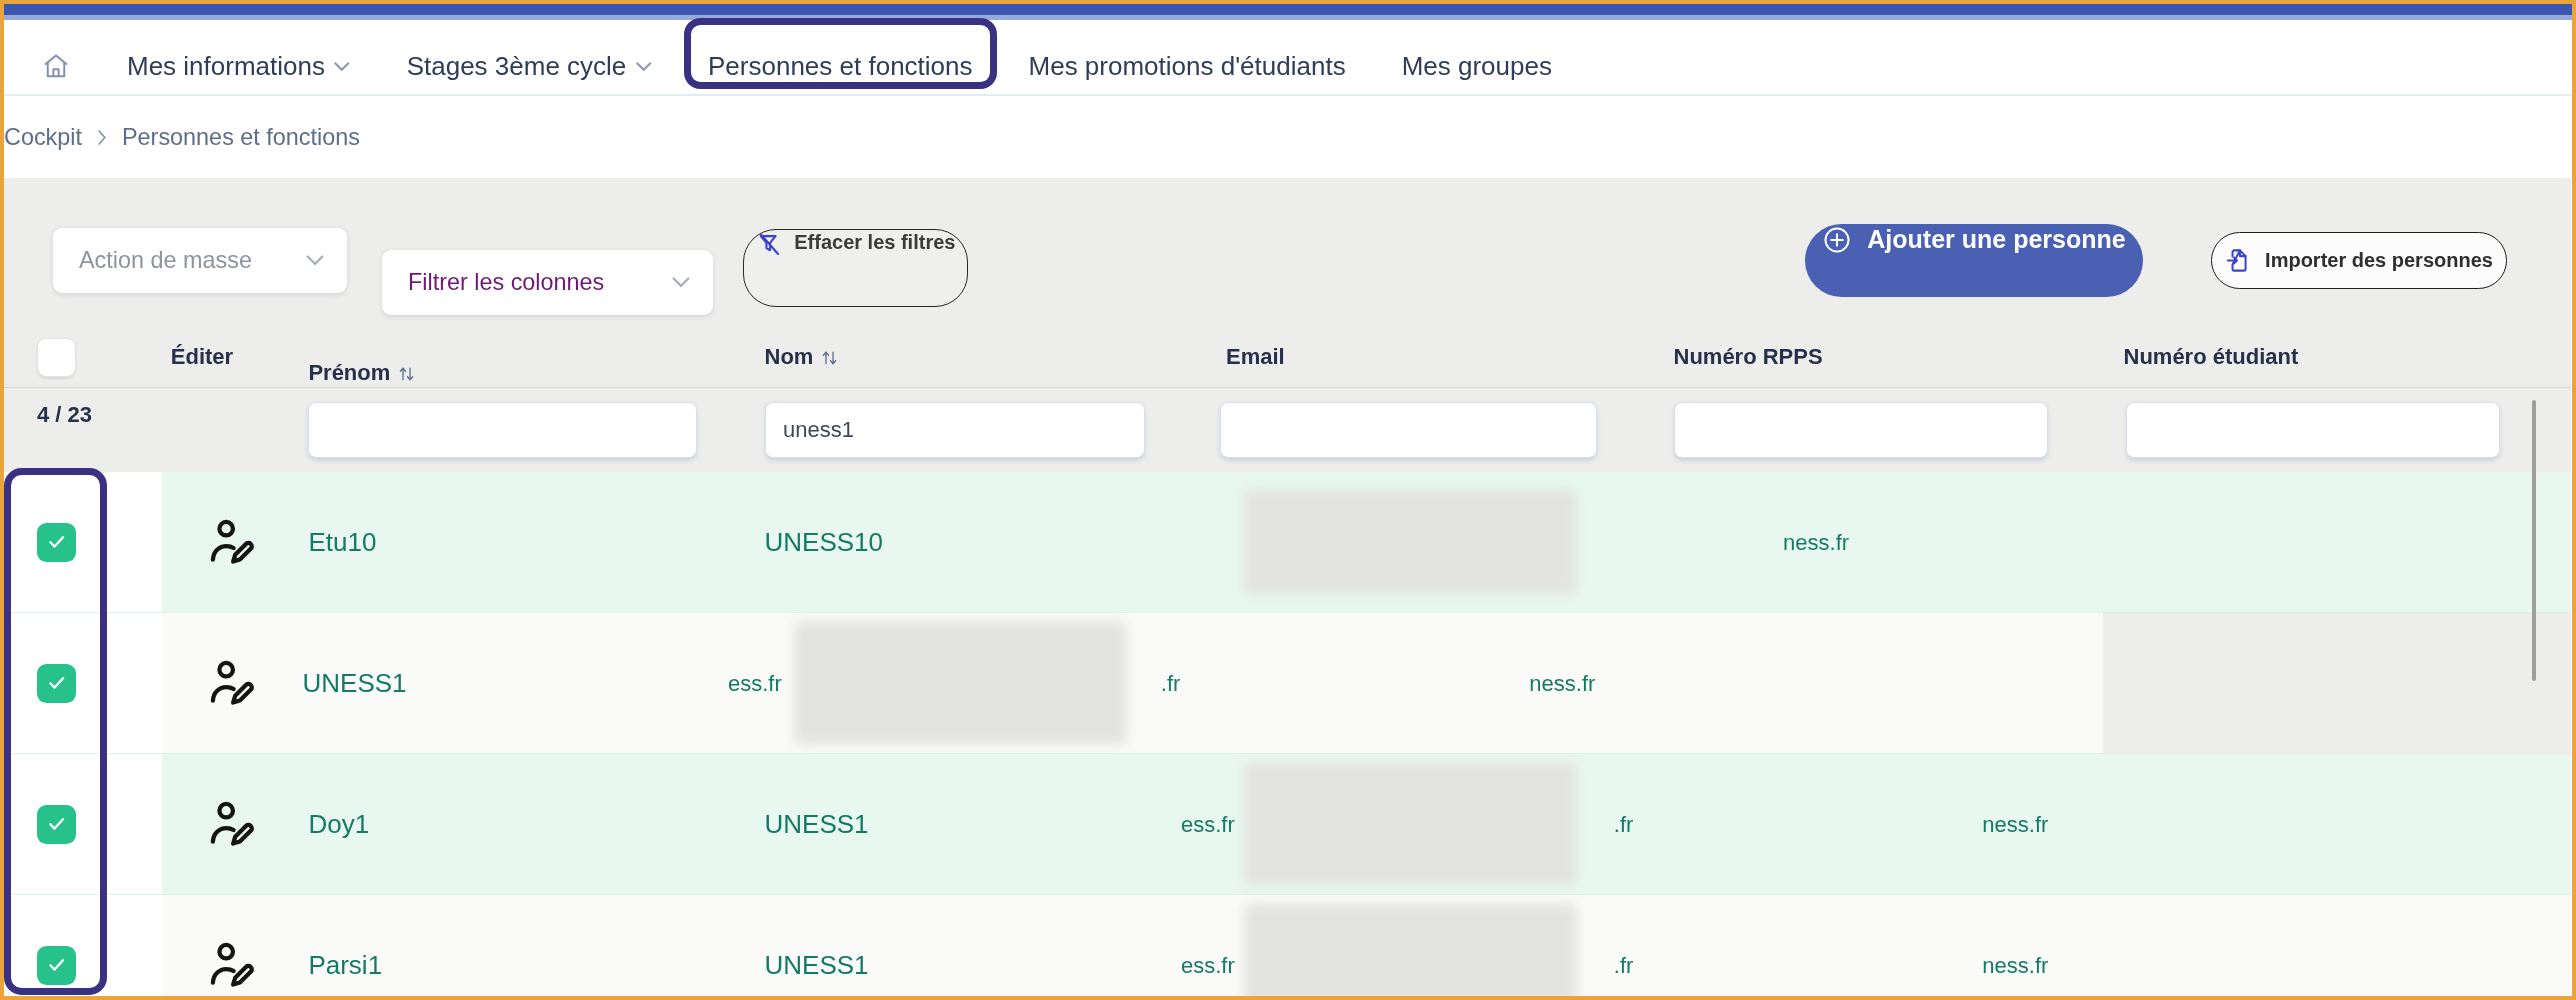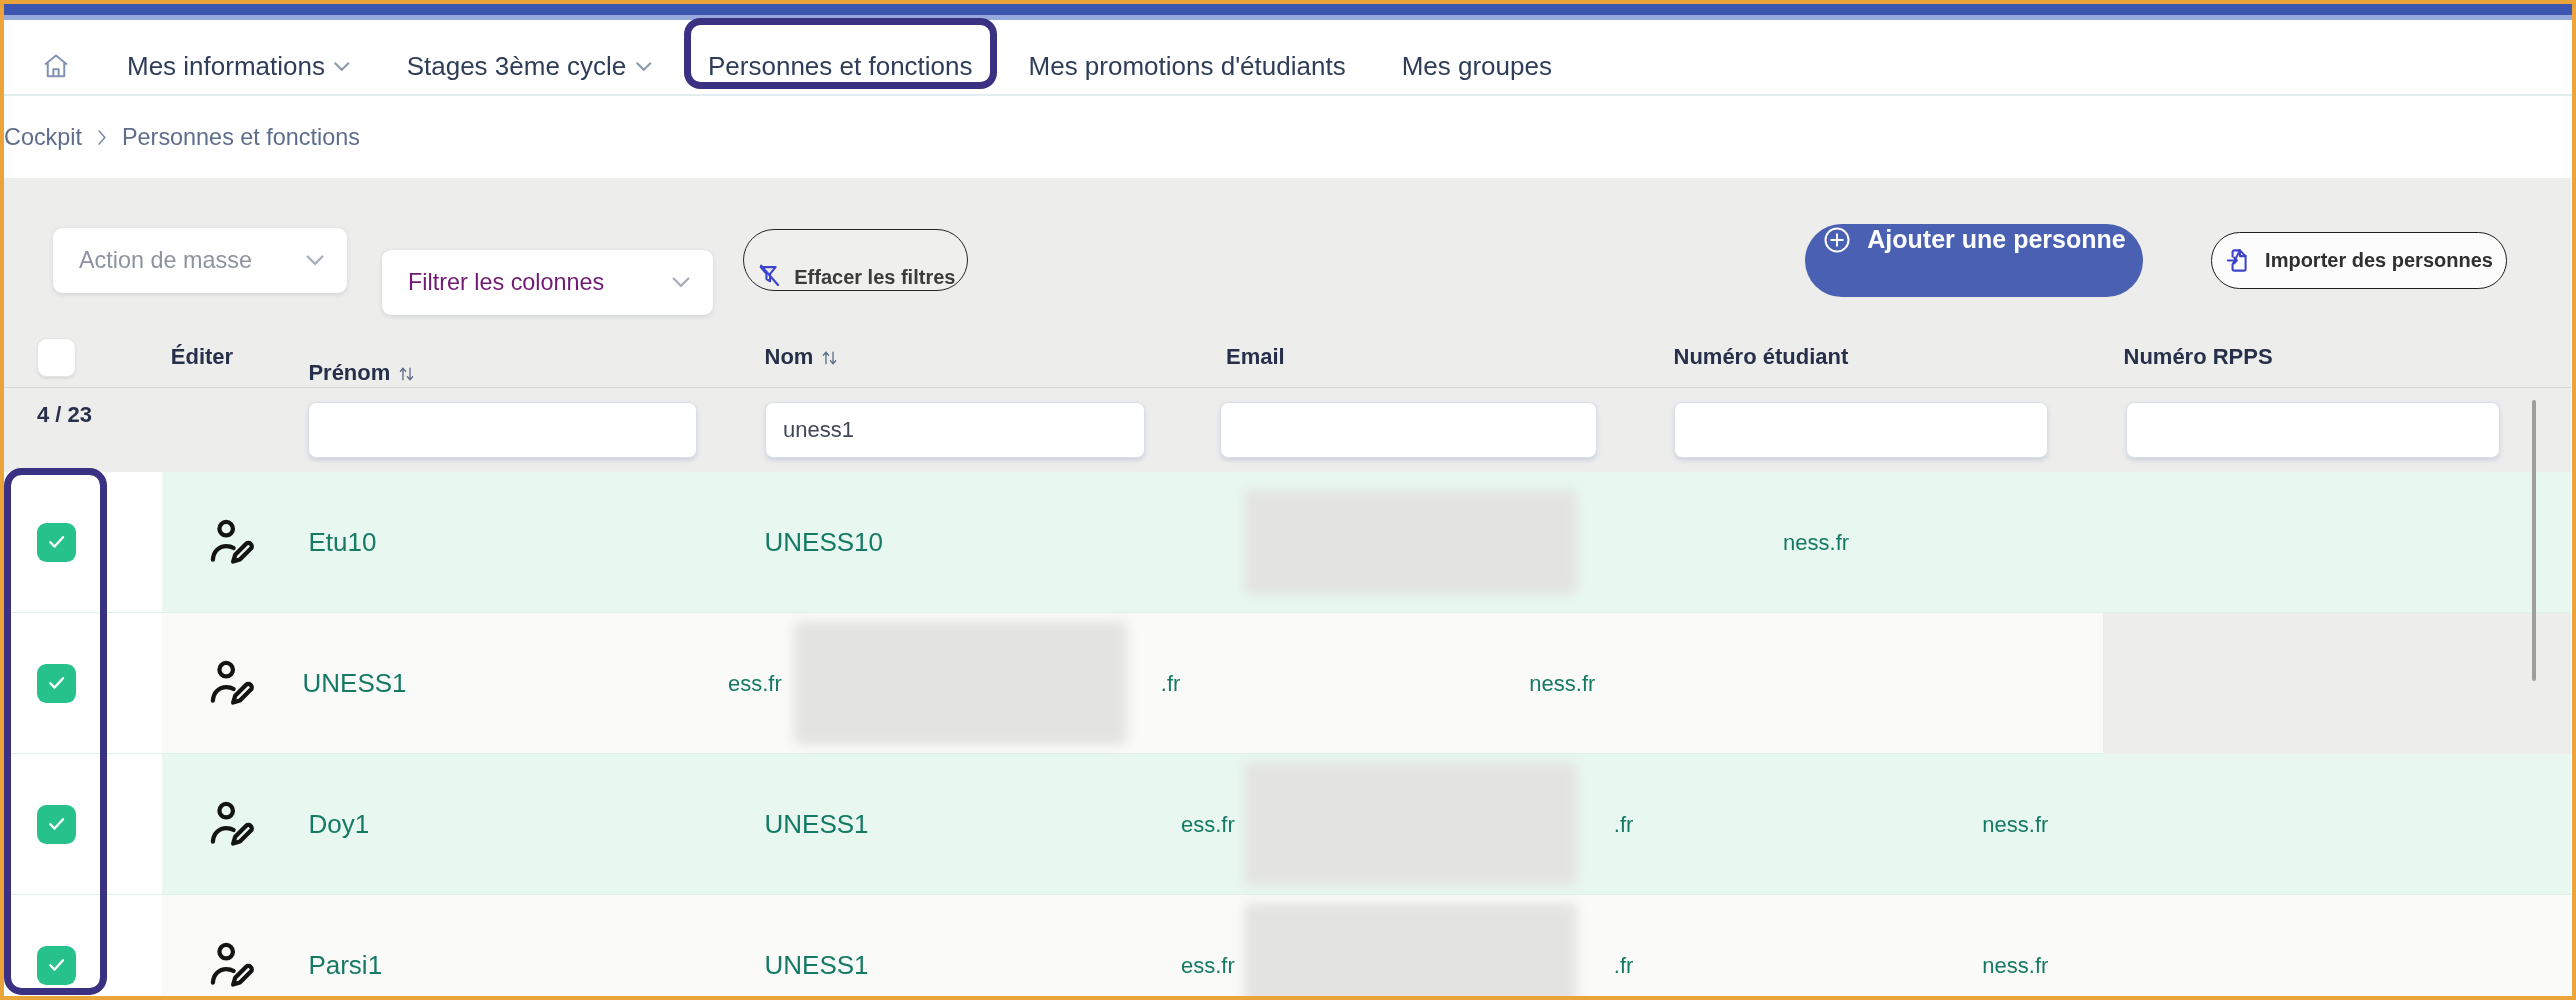--- a/index.html
+++ b/index.html
@@ -43,23 +43,23 @@
   
   .select{
     position:absolute;height:65px;background:#ffffff;border-radius:9.4px;
     box-shadow:0 1.8px 4.7px rgba(120,130,150,.22);
     display:flex;align-items:center;justify-content:space-between;
     padding:0 22px 0 26px;box-sizing:border-box;font-size:23.4px;cursor:pointer;
   }
   .sel-action{left:49px;top:50px;width:294px;color:#8D939F;}
   .sel-filter{left:378px;top:50px;width:331px;color:#701a75;margin-top:22px;}
   .btn-clear{
-    position:absolute;left:739px;top:51px;width:225px;height:62px;
+    position:absolute;left:739px;top:51px;width:225px;height:78px;
     background:#EFEFEE;border:1.8px solid #252525;border-radius:33px;
-    display:flex;align-items:flex-end;justify-content:center;gap:11.7px;
+    display:flex;align-items:flex-start;justify-content:center;gap:11.7px;
     font-size:20px;font-weight:700;color:#3B3B3B;box-sizing:border-box;cursor:pointer;
   }
   .btn-add{
     position:absolute;left:1801px;top:46px;width:338px;height:73px;
     background:#4A60B2;border:none;border-radius:37px;
     display:flex;justify-content:center;gap:15px;
     font-size:25px;font-weight:700;color:#ffffff;cursor:pointer;
   }
   .btn-import{
     position:absolute;left:2207px;top:54px;width:296px;height:57px;
@@ -246,25 +246,25 @@
         <span>
           <svg width="21" height="21" viewBox="0 0 22 22" fill="none" stroke="#5E6F8D" stroke-width="1.4" stroke-linecap="round" stroke-linejoin="round">
             <path d="M7.3 17.5v-12M7.3 5.5 4.6 8.6M7.3 5.5l2.7 3.1"></path>
             <path d="M14.7 5.5v12M14.7 17.5 12 14.4M14.7 17.5l2.7-3.1"></path>
           </svg>
         </span>
       </div>
       <div class="th c5">
           <span>Email</span>
         </div>
+      <div class="th c7">
+          <span>Numéro RPPS</span>
+        </div>
       <div class="th c6">
           <span>Numéro étudiant</span>
-        </div>
-      <div class="th c7">
-          <span>Numéro RPPS</span>
         </div>
     </div>
 
     <div class="tgrid tfilter">
       <div class="count">4 / 23</div>
       <div></div>
       <div><input class="fin f3" value="" style=""></div>
       <div><input class="fin f4" value="uness1" style=""></div>
       <div><input class="fin f5" value="" style=""></div>
       <div><input class="fin f6" value="" style=""></div>

